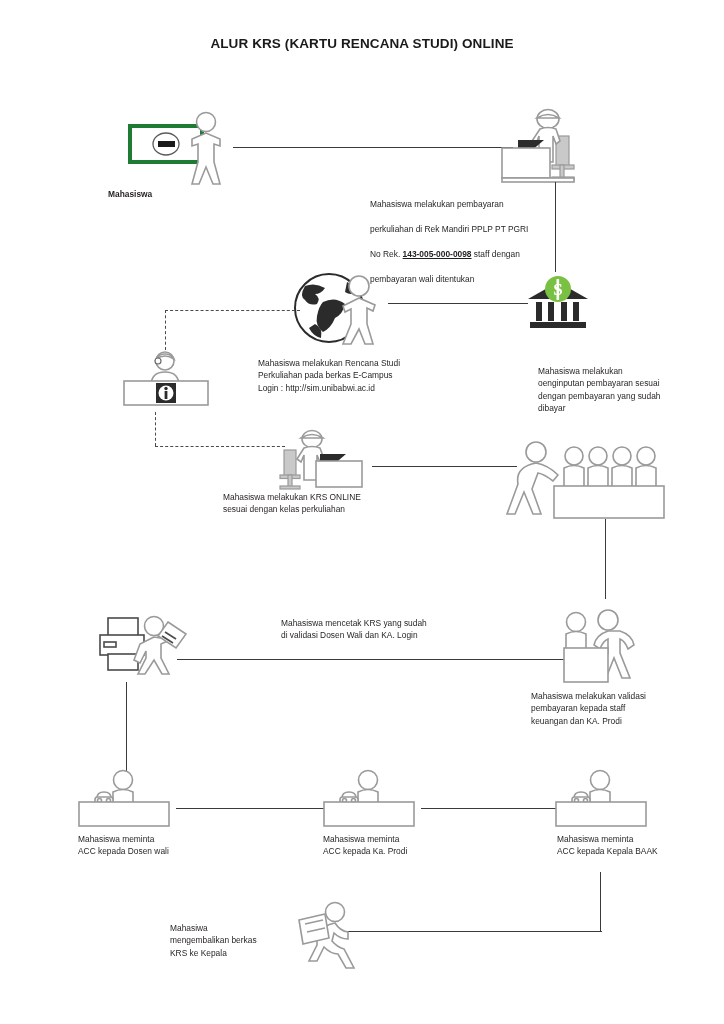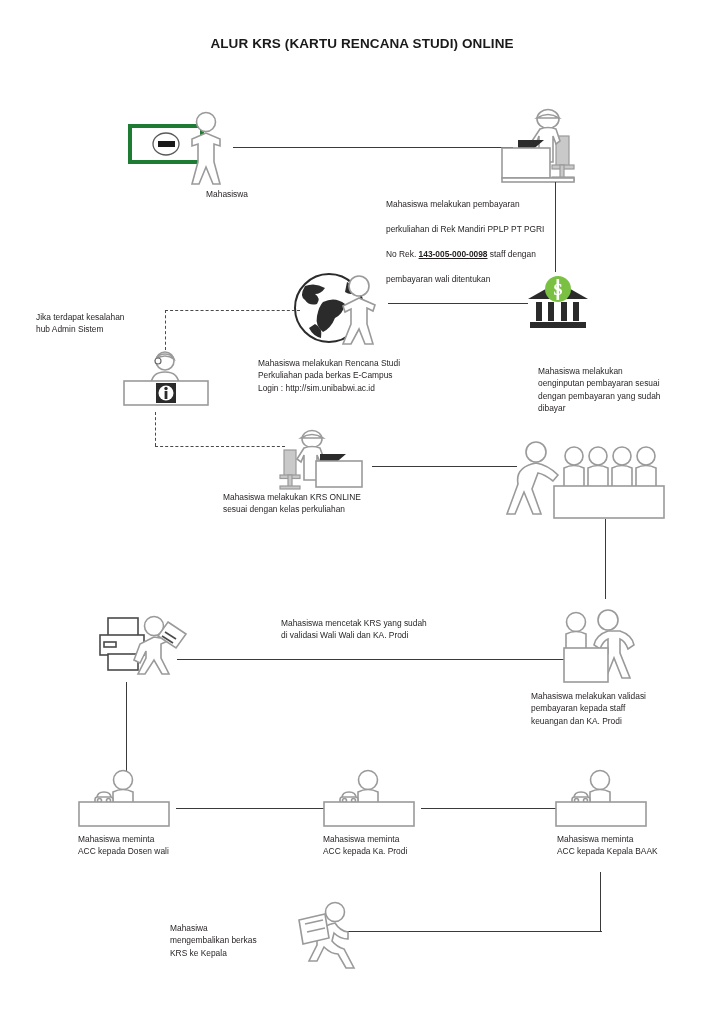--- a/index.html
+++ b/index.html
@@ -29,21 +29,21 @@
   #title-sub{ top:61px; }
 
   
   .caption{
     position:absolute;
     font-size:8.4px;
     line-height:12.4px;
     color:#231f20;
     white-space:pre-line;
   }
-  .caption.center{ text-align:right; }
+  .caption.center{ text-align:left;font-weight:bold; }
   .caption b{ font-weight:bold;text-decoration:underline; }
 
   
   .line{ position:absolute; background:#3a3a3a; }
   .hline{ height:1.4px; }
   .vline{ width:1.4px; }
   .dash-h{
     position:absolute; height:0;
     border-top:1.3px dashed #4a4a4a;
   }
@@ -91,21 +91,21 @@
       <rect x="52" y="69" width="22" height="3.5" class="fill-gray"></rect>
       <ellipse cx="48" cy="11" rx="11" ry="9.5" class="fill-w"></ellipse>
       <path class="fill-w" d="M37 10 q11 -7 22 0 z"></path>
       <path class="fill-w" d="M40 21 q8 -3 16 0 l4 12 l-4 3 l-3 -8 l0 26 l-14 0 l0 -26 l-3 8 l-4 -3 z"></path>
       <path class="fill-d" d="M18 32 L44 32 L30 44 L18 44 Z"></path>
       <rect x="2" y="40" width="48" height="30" class="fill-w"></rect>
       <rect x="2" y="70" width="72" height="4" class="fill-w"></rect>
     </svg>
   </div>
 
-  <div class="caption" style="left:386px; top:186px; width:190px;">
+  <div class="caption" style="left:370px; top:186px; width:190px;">
     <span>Mahasiswa melakukan pembayaran</span><br>
     <span>perkuliahan di Rek Mandiri PPLP PT PGRI</span><br>
     <span>No Rek. </span><b>143-005-000-0098</b><span> staff dengan</span><br>
     <span>pembayaran wali ditentukan</span>
   </div>
 
   <div class="line vline" style="left:555px; top:182px; height:90px;"></div>
 
   <div class="icon" style="left:293px; top:272px;">
     <svg width="90" height="76" viewBox="0 0 90 76">
@@ -138,22 +138,20 @@
     </svg>
   </div>
   <div class="caption" style="left:538px; top:365px; width:165px;">Mahasiswa melakukan
 oenginputan pembayaran sesuai
 dengan pembayaran yang sudah
 dibayar</div>
 
   <div class="dash-h" style="left:165px; top:310px; width:135px;"></div>
   <div class="dash-v" style="left:165px; top:310px; height:40px;"></div>
 
-  <div class="caption" style="left:36px; top:311px; width:140px;">Jika terdapat kesalahan
-hub Admin Sistem</div>
 
   <div class="icon" style="left:118px; top:350px;">
     <svg width="96" height="56" viewBox="0 0 96 56">
       <circle cx="47" cy="11" r="9" class="fill-w"></circle>
       <path class="fill-w" d="M38 9 q9 -6 18 0 q-2 -5 -9 -5 q-7 0 -9 5 Z"></path>
       <circle cx="40" cy="11" r="3" fill="#ffffff" stroke="#6a6a6a" stroke-width="1.2"></circle>
       <path class="fill-w" d="M33 36 q0 -14 14 -14 q14 0 14 14 Z"></path>
       <rect x="6" y="31" width="84" height="24" class="fill-w"></rect>
       <rect x="38" y="33" width="20" height="20" class="fill-d"></rect>
       <circle cx="48" cy="43" r="7.5" fill="#ffffff"></circle>
@@ -209,21 +207,21 @@
       <rect x="6" y="28" width="12" height="5" class="fill-wd"></rect>
       <circle cx="56" cy="12" r="9.5" class="fill-w"></circle>
       <path class="fill-w" d="M56 23 L42 30 L36 46 L42 49 L48 37 L48 44 L40 60 L47 60 L56 46 L64 60 L71 60 L63 44 L63 30 L74 25 L70 19 L62 24 Z"></path>
       <path class="fill-w" d="M70 8 L88 20 L78 34 L60 22 Z"></path>
       <path class="stroke-d" d="M67 18 L78 25"></path>
       <path class="stroke-d" d="M64 22 L75 29"></path>
     </svg>
   </div>
 
   <div class="caption" style="left:281px; top:617px; width:230px;">Mahasiswa mencetak KRS yang sudah
-di validasi Wali Wali dan KA. Prodi</div>
+di validasi Dosen Wali dan KA. Login</div>
 
   <div class="line hline" style="left:177px; top:659px; width:388px;"></div>
 
   <div class="icon" style="left:546px; top:608px;">
     <svg width="110" height="78" viewBox="0 0 110 78">
       <circle cx="30" cy="14" r="9.5" class="fill-w"></circle>
       <path class="fill-w" d="M20 26 q10 -5 20 0 l0 20 l-20 0 Z"></path>
       <circle cx="62" cy="12" r="10" class="fill-w"></circle>
       <path class="fill-w" d="M62 23 q-12 4 -14 14 l6 4 q3 -8 8 -10 l0 14 l-10 25 l8 0 l8 -20 l8 20 l8 0 l-10 -25 l0 -14 q5 2 8 10 l6 -4 q-2 -10 -14 -14 Z"></path>
       <rect x="18" y="40" width="44" height="34" class="fill-w"></rect>

